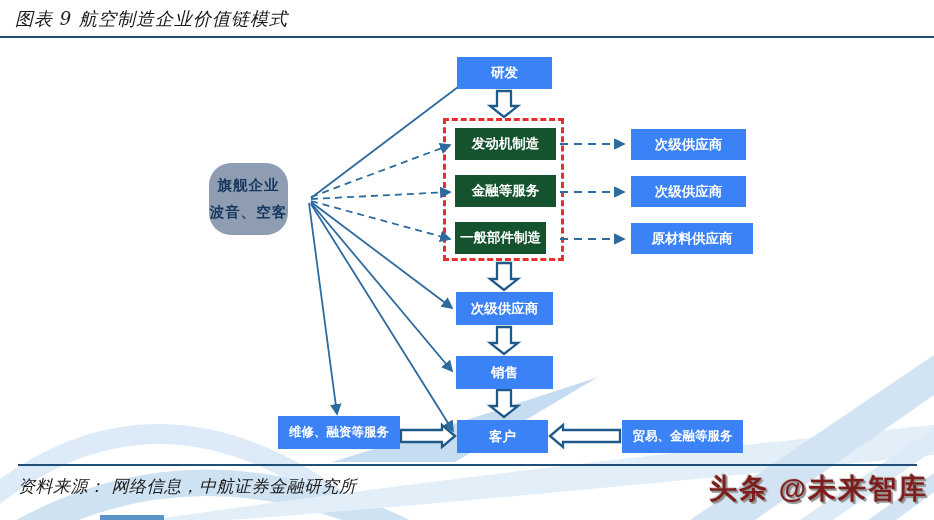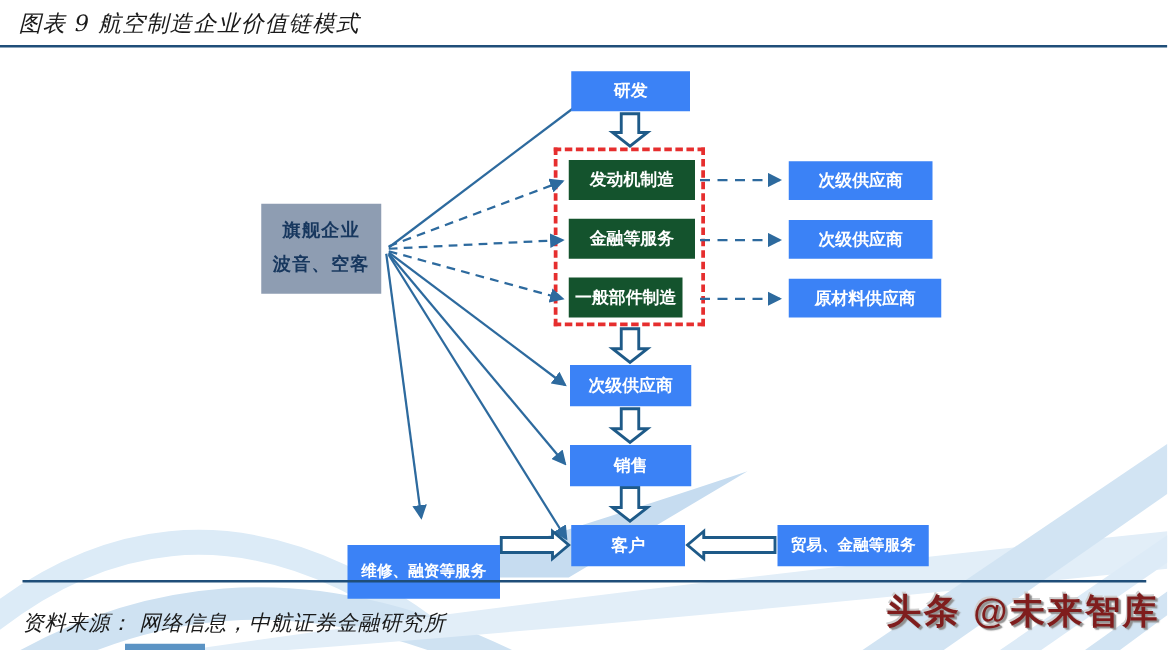--- a/index.html
+++ b/index.html
@@ -5,21 +5,21 @@
   html,body{margin:0;padding:0;background:#fff;}
   .page{position:relative;width:934px;height:520px;background:#ffffff;overflow:hidden;
         font-family:"Liberation Sans",sans-serif;}
   
   .fig-title{position:absolute;left:15px;top:7px;font-family:"DejaVu Serif",serif;
              font-style:italic;font-size:18px;letter-spacing:1px;color:#1a1a1a;z-index:5;}
   .title-rule{position:absolute;left:0;top:36px;width:934px;height:2px;background:#1f4e79;z-index:5;}
   
   .footer-rule{position:absolute;left:18px;top:464px;width:899px;height:2px;background:#1f4e79;z-index:5;}
   .source-note{position:absolute;left:18px;top:475px;font-family:"DejaVu Serif",serif;
-               font-style:italic;font-size:17px;letter-spacing:0.5px;color:#1a1a1a;z-index:6;margin-top:12px;}
+               font-style:italic;font-size:17px;letter-spacing:0.5px;color:#1a1a1a;z-index:6;}
   .toutiao-wm{position:absolute;right:6px;top:470px;font-size:28px;font-weight:900;
               letter-spacing:2px;color:#7f1d1d;z-index:7;
               text-shadow:2px 2px 1px #8f8f8f,-1px -1px 0 #cfcfcf,1px 1px 0 #a8a8a8;}
   
   .bg-art{position:absolute;left:0;top:0;z-index:0;}
   .connector-layer{position:absolute;left:0;top:0;z-index:2;pointer-events:none;}
   .dashed-frame{position:absolute;left:443px;top:118px;width:121px;height:143px;
                 border:3px dashed #e62e2e;box-sizing:border-box;z-index:1;}
   
   .node{position:absolute;display:flex;align-items:center;justify-content:center;
@@ -28,25 +28,25 @@
   .node.gray{background:#14532d;}
   .node.flagship{background:#8e9db2;color:#17375e;flex-direction:column;
                  font-size:14.5px;line-height:1.85;letter-spacing:1px;}
   .n-rd{left:457px;top:57px;width:95px;height:32px;}
   .n-engine{left:455px;top:128px;width:101px;height:32px;}
   .n-keyparts{left:455px;top:175px;width:101px;height:32px;}
   .n-genparts{left:455px;top:222px;width:91px;height:32px;}
   .n-sup1{left:631px;top:129px;width:115px;height:31px;}
   .n-sup2{left:631px;top:176px;width:115px;height:31px;}
   .n-raw{left:631px;top:223px;width:122px;height:31px;}
-  .n-flagship{left:209px;top:163px;width:96px;height:72px;}
+  .n-flagship{left:209px;top:163px;width:79px;height:72px;border-radius:22px;}
   .n-assembly{left:456px;top:292px;width:97px;height:33px;}
   .n-sales{left:456px;top:356px;width:97px;height:33px;}
   .n-customer{left:457px;top:420px;width:91px;height:33px;}
-  .n-maint{left:278px;top:436px;width:122px;height:43px;font-size:12.5px;}
+  .n-maint{left:278px;top:416px;width:122px;height:33px;font-size:12.5px;}
   .n-trade{left:622px;top:420px;width:121px;height:33px;font-size:12.5px;}
 </style>
 </head>
 <body>
 
 <div class="page">
 
   <svg class="bg-art" width="934" height="520" viewBox="0 0 934 520">
     <path d="M-60,545 Q130,345 345,505" fill="none" stroke="#dcebf7" stroke-width="20"></path>
     <path d="M-50,580 Q170,405 430,545" fill="none" stroke="#cfe2f2" stroke-width="26"></path>

